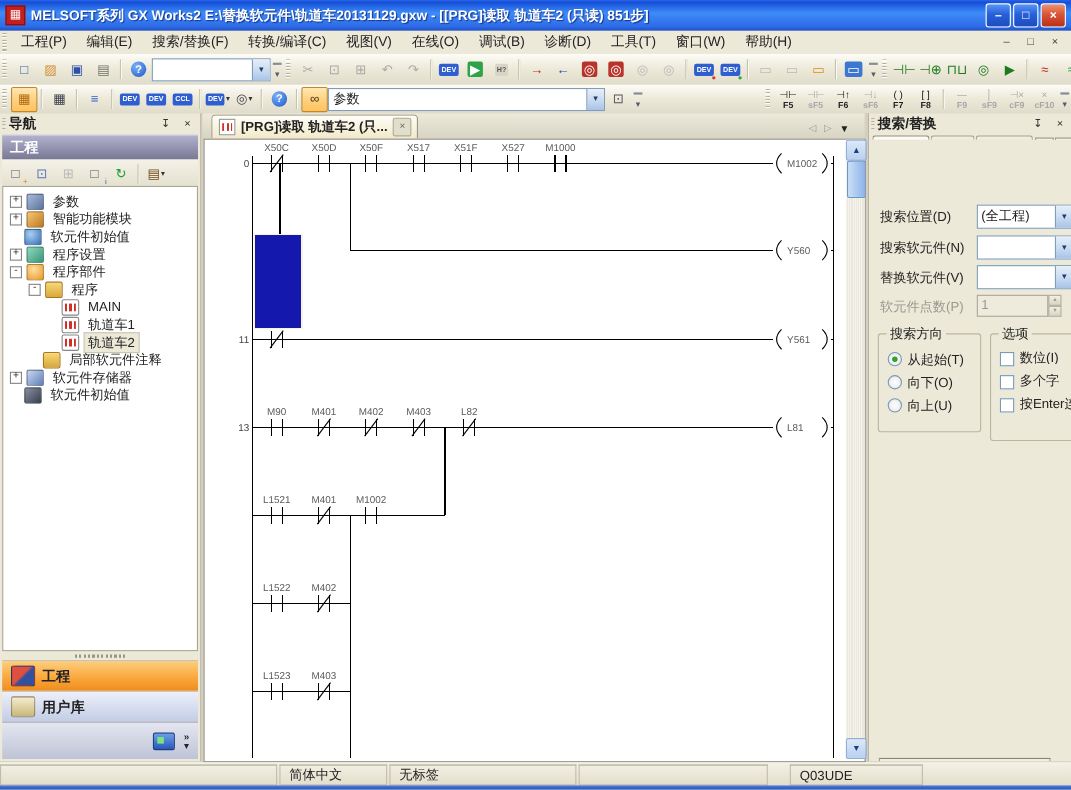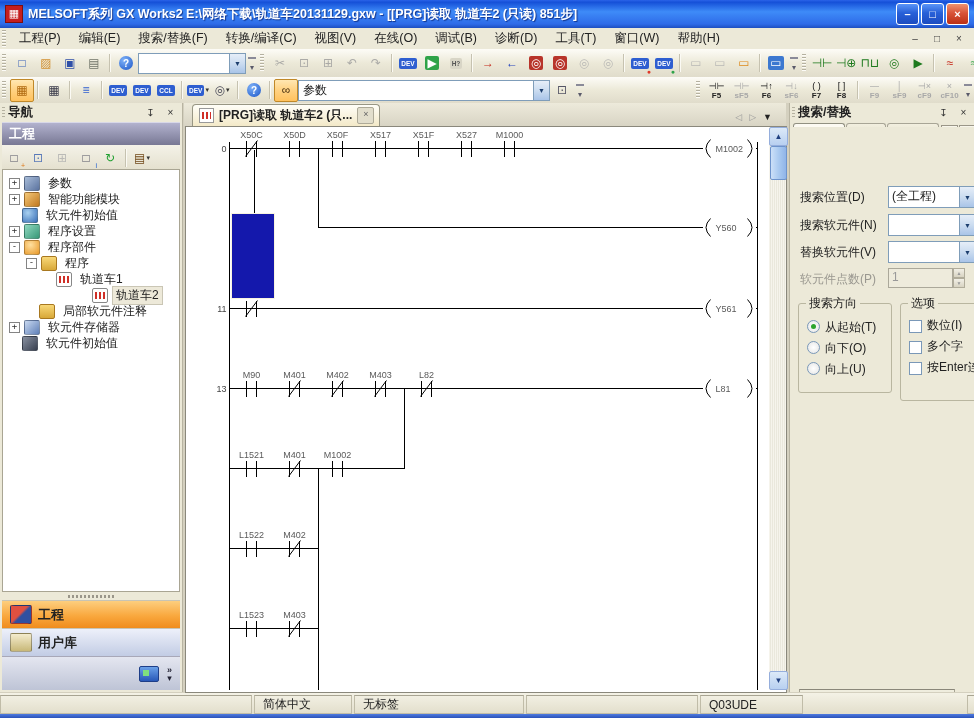--- a/index.html
+++ b/index.html
@@ -166,21 +166,21 @@
     display:flex;align-items:center;padding-left:8px;overflow:hidden;white-space:nowrap;flex:none;box-sizing:border-box;}
   #winborder{position:absolute;left:0;top:714px;width:974px;height:4px;background:linear-gradient(#4E7AE0,#2A52B8);}
 </style>
 </head>
 <body>
 
 <div id="win">
 
   <div id="titlebar">
     <span id="appicon">▦</span>
-    <span class="ttext">MELSOFT系列 GX Works2 E:\网络下载\轨道车20131129.gxw - [[PRG]读取 轨道车2 (只读) 851步]</span>
+    <span class="ttext">MELSOFT系列 GX Works2 E:\替换软元件\轨道车20131129.gxw - [[PRG]读取 轨道车2 (只读) 851步]</span>
     <span class="tbtns" id="titlebtns">
         <span class="tbtn">–</span>
         <span class="tbtn">□</span>
         <span class="tbtn close">×</span>
       </span>
   </div>
 
   <div id="menubar">
     <span class="grip"></span>
     <span id="menuitems" style="display:flex">
@@ -476,23 +476,28 @@
             <span class="tlabel">程序部件</span>
           </div>
           <div class="trow" style="padding-left: 23px;">
             <span class="texp">-</span>
             <span class="tic tic-folder"></span>
             <span class="tlabel">程序</span>
           </div>
           <div class="trow" style="padding-left: 40px;">
             <span class="tspace"></span>
             <span class="tic tic-prg"></span>
+            <span class="tlabel">MAIN</span>
+          </div>
+          <div class="trow" style="padding-left: 40px;">
+            <span class="tspace"></span>
+            <span class="tic tic-prg"></span>
             <span class="tlabel">轨道车1</span>
           </div>
-          <div class="trow sel" style="padding-left: 40px; margin-left: 36px;">
+          <div class="trow sel" style="padding-left: 40px;">
             <span class="tspace"></span>
             <span class="tic tic-prg"></span>
             <span class="tlabel">轨道车2</span>
           </div>
           <div class="trow" style="padding-left: 23px;">
             <span class="tspace"></span>
             <span class="tic tic-folder"></span>
             <span class="tlabel">局部软元件注释</span>
           </div>
           <div class="trow" style="padding-left: 6px;">
@@ -737,19 +742,19 @@
       </div>
     </div>
 
   </div>
 
   <div id="statusbar">
       <div class="sseg" style="width: 252px;"></div>
       <div class="sseg" style="width: 98px;">简体中文</div>
       <div class="sseg" style="width: 170px;">无标签</div>
       <div class="sseg" style="width: 172px;"></div>
-      <div class="sseg" style="width: 103px;">Q03UDE</div>
+      <div class="sseg" style="width: 121px; margin-left: 18px;">Q03UDE</div>
       <div class="sseg" style="width: 160px; margin-top: 44px;">本站</div>
       <div class="sseg" style="width: 19px;">数字</div>
     </div>
   <div id="winborder"></div>
 
 </div>
 
 </body></html>

